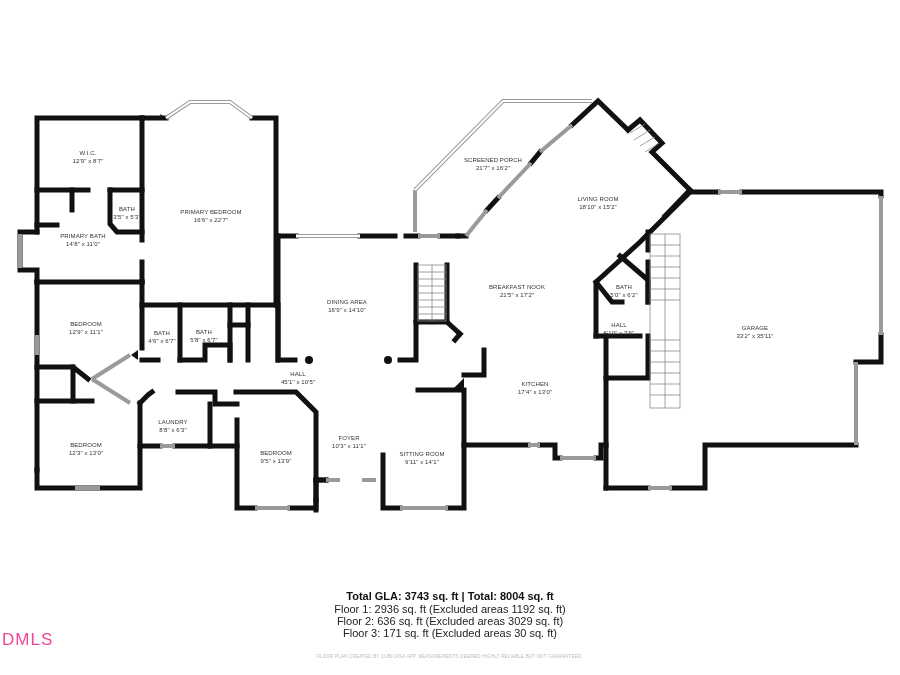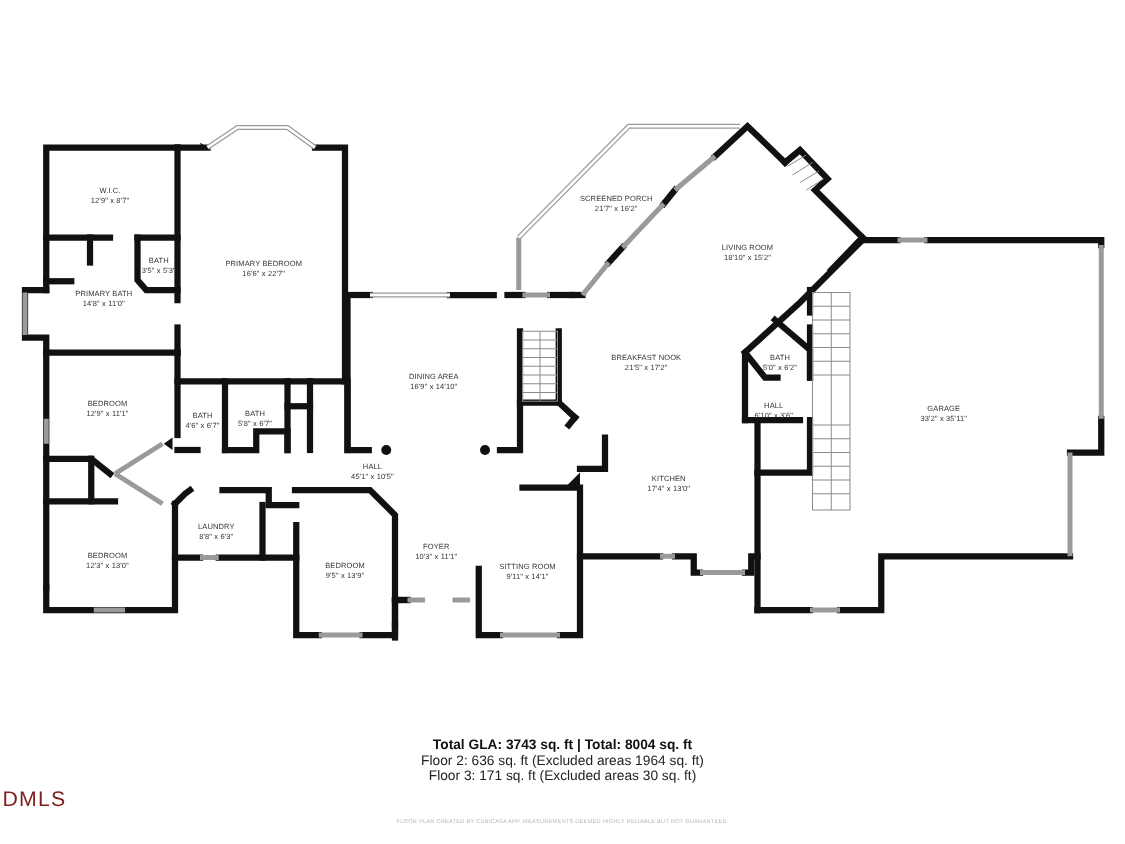--- a/index.html
+++ b/index.html
@@ -8,21 +8,21 @@
   .wall { stroke:#111; stroke-width:5; fill:none; stroke-linecap:square; }
   .win { stroke:#9a9a9a; stroke-width:4; fill:none; }
   .wininner { stroke:#ffffff; stroke-width:2; fill:none; }
   .stair { stroke:#8a8a8a; stroke-width:0.8; fill:none; }
   .room { position:absolute; text-align:center; color:#333; font-size:6px; line-height:8px; letter-spacing:0.1px; transform:translateX(-50%); white-space:nowrap; }
   .room .dim { display:block; }
   .summary { position:absolute; left:0; width:900px; text-align:center; top:590px; color:#111; }
   .summary .total { font-weight:bold; font-size:11px; line-height:13px; }
   .summary .floor { font-size:11px; line-height:12px; color:#222; }
   .disclaimer { position:absolute; left:0; width:900px; top:654px; text-align:center; font-size:4.5px; color:#b8b8b8; letter-spacing:0.2px; }
-  .mls { position:absolute; left:2px; top:630px; font-size:17px; color:#7f1d1d; letter-spacing:1px; font-weight:normal; }
+  .mls { position:absolute; left:2px; top:630px; font-size:17px; color:#ec4899; letter-spacing:1px; font-weight:normal; }
 </style>
 </head>
 <body>
 
 <svg id="plan" viewBox="0 0 900 675" xmlns="http://www.w3.org/2000/svg">
 
   <g>
 
     <path class="wall" d="M37,232 L37,118 L142,118"></path>
     <path class="wall" d="M142,118 L166,118"></path>
@@ -277,17 +277,18 @@
   <span>KITCHEN</span>
   <span class="dim">17'4" x 13'0"</span>
 </div>
 <div class="room" style="left:755px;top:324px;">
   <span>GARAGE</span>
   <span class="dim">33'2" x 35'11"</span>
 </div>
 
 <div class="summary">
   <div class="total">Total GLA: 3743 sq. ft | Total: 8004 sq. ft</div>
-  <div class="floor">Floor 2: 636 sq. ft (Excluded areas 1964 sq. ft)</div>
+  <div class="floor">Floor 1: 2936 sq. ft (Excluded areas 1192 sq. ft)</div>
+  <div class="floor">Floor 2: 636 sq. ft (Excluded areas 3029 sq. ft)</div>
   <div class="floor">Floor 3: 171 sq. ft (Excluded areas 30 sq. ft)</div>
 </div>
 <div class="disclaimer">FLOOR PLAN CREATED BY CUBICASA APP. MEASUREMENTS DEEMED HIGHLY RELIABLE BUT NOT GUARANTEED.</div>
 <div class="mls">DMLS</div>
 
 </body></html>

